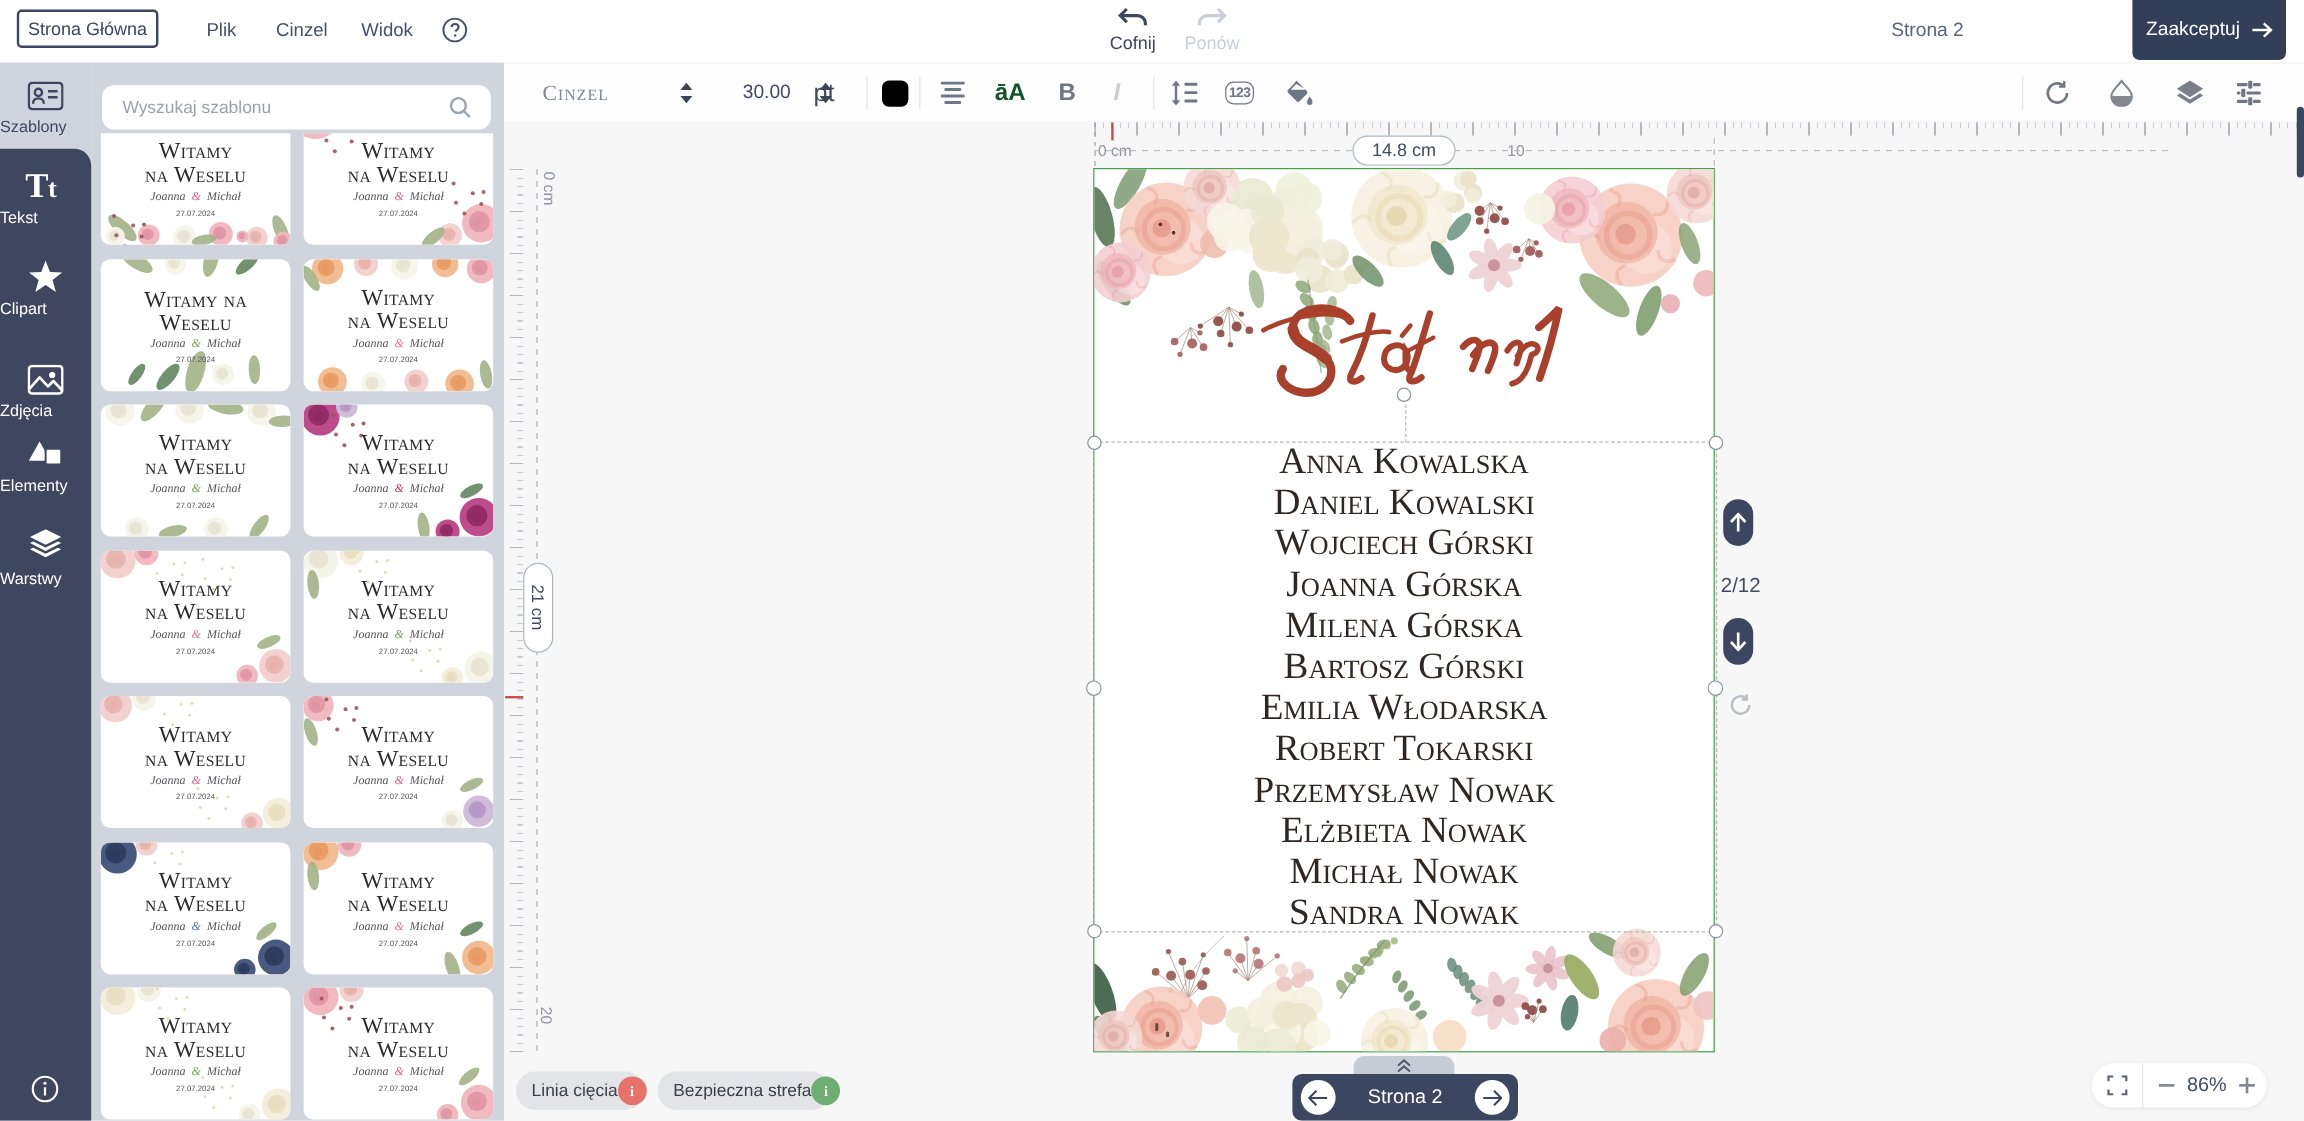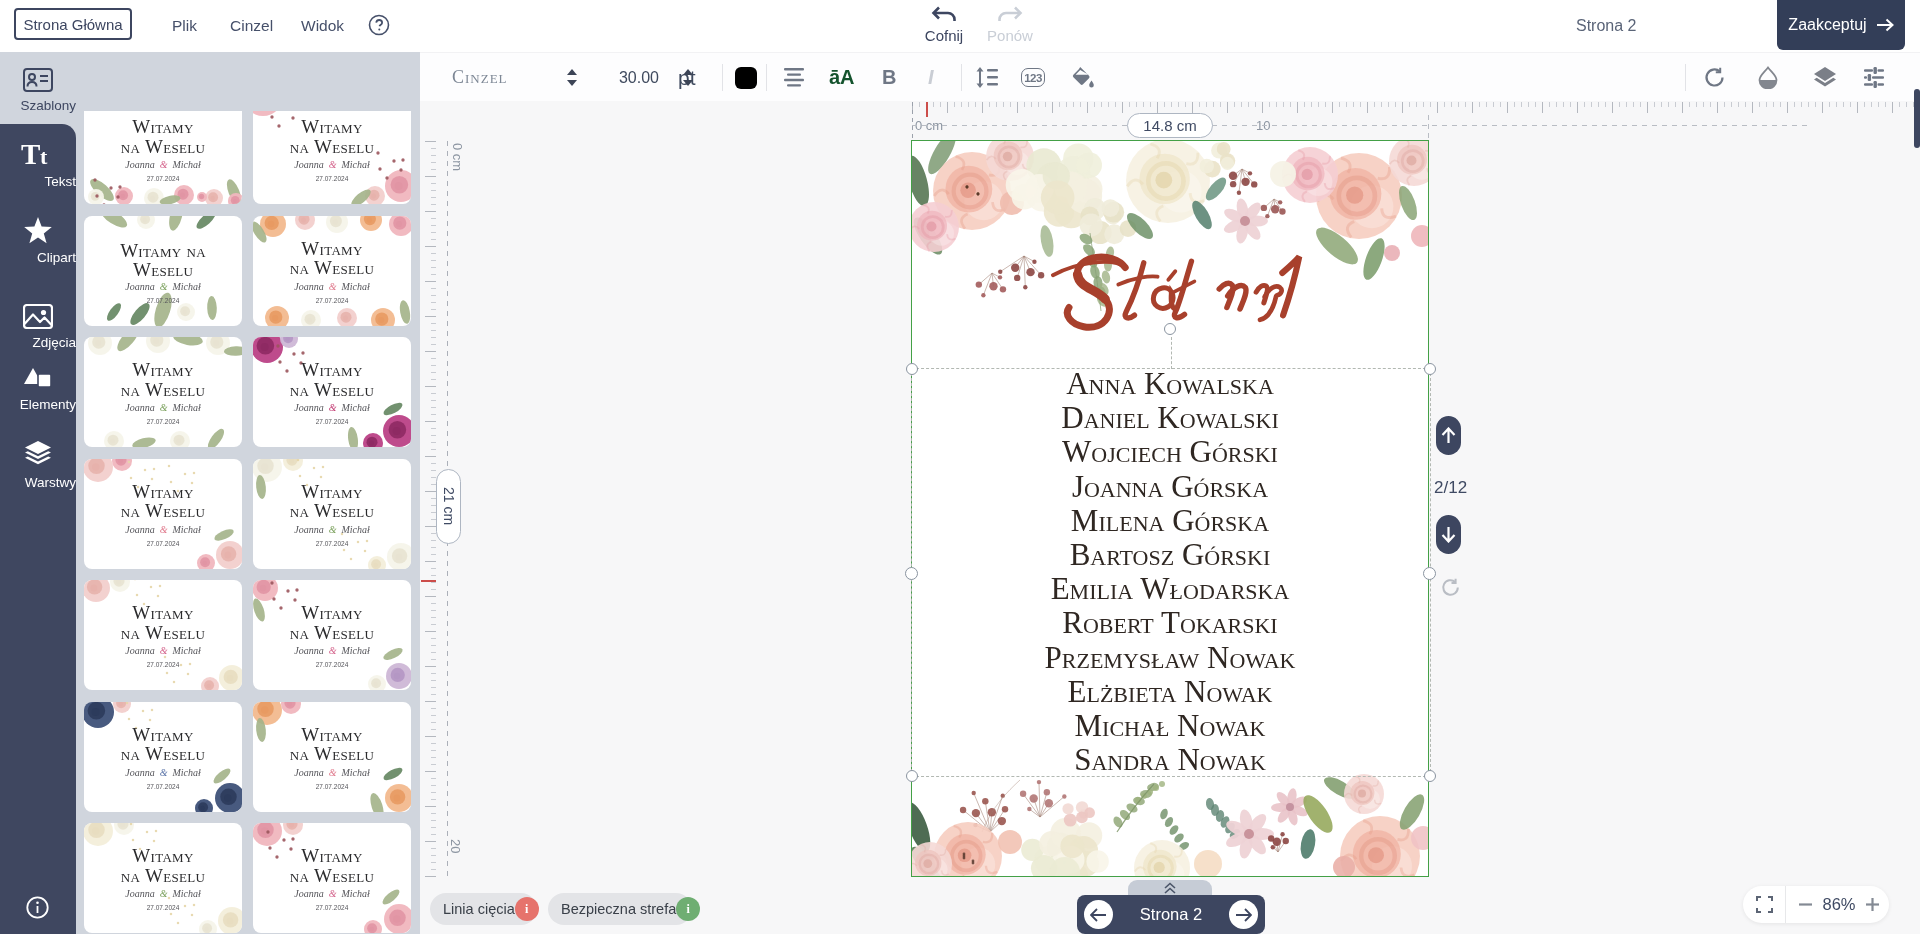--- a/index.html
+++ b/index.html
@@ -13,21 +13,21 @@
 #zaak{position:absolute;left:1777px;top:0;width:128px;height:50px;background:#333e58;border-radius:0 0 6px 6px;color:#fff;font-size:16px;display:flex;align-items:center;justify-content:center;gap:9px}
 .undo{position:absolute;top:6px;width:60px;text-align:center}
 .undo .lbl{font-size:15px;margin-top:1px}
 
 #toolbar{position:absolute;left:420px;top:52px;width:1500px;height:49px;background:#fdfdfe;border-top:1px solid #f2f2f4;z-index:25}
 .tb{position:absolute;top:0;height:49px;display:flex;align-items:center}
 .vdiv{position:absolute;top:11px;width:1px;height:27px;background:#e2e3e7}
 
 #sidebar{position:absolute;left:0;top:52px;width:76px;height:882px;background:#d0d5dd;z-index:20}
 #sidebardark{position:absolute;left:0;top:72px;width:76px;height:810px;background:#3f4760;border-top-right-radius:14px}
-.sbitem{position:absolute;left:0;width:76px;text-align:right;color:#fff;font-size:13.5px}
+.sbitem{position:absolute;left:0;width:76px;text-align:left;color:#fff;font-size:13.5px}
 .sbitem svg{display:block;margin:0 auto 6px}
 
 #panel{position:absolute;left:76px;top:52px;width:344px;height:882px;background:#d0d5dd;z-index:10}
 #search{position:absolute;left:9px;top:19px;width:324px;height:37px;background:#fff;border-radius:10px;color:#9aa2ad;font-size:14.5px;display:flex;align-items:center;padding-left:17px}
 #cards{position:absolute;left:0;top:59px;width:344px;height:823px;overflow:hidden}
 .tcard{position:absolute;width:158px;height:110px;background:#fff;border-radius:8px;overflow:hidden}
 .tc-title{position:absolute;left:0;width:100%;text-align:center;font-family:"Liberation Serif",serif;font-variant:small-caps;color:#2b2b2d;font-size:19px;line-height:19.5px;letter-spacing:.3px}
 .tc-script{position:absolute;left:0;width:100%;text-align:center;font-family:"Liberation Serif",serif;font-style:italic;font-size:10px;color:#55555a}
 .tc-date{position:absolute;left:0;width:100%;text-align:center;font-size:6.5px;color:#55555a}
 
@@ -509,20 +509,26 @@
         <line x1="1" y1="7.5" x2="14" y2="7.5"></line>
       </svg>
   <div style="width:52px;text-align:center;color:#3f4a63;font-size:16.5px">86%</div>
   <svg width="15" height="15" viewBox="0 0 15 15" stroke="#848a94" stroke-width="2.2">
         <line x1="1" y1="7.5" x2="14" y2="7.5"></line>
         <line x1="7.5" y1="1" x2="7.5" y2="14"></line>
       </svg>
 </div>
 
 <div id="panel">
+  <div id="search">Wyszukaj szablonu
+    <svg style="position:absolute;right:16px;top:9px" width="19" height="19" viewBox="0 0 19 19" fill="none" stroke="#9aa6b2" stroke-width="2">
+          <circle cx="8" cy="8" r="6.2"></circle>
+          <line x1="12.6" y1="12.6" x2="17.5" y2="17.5"></line>
+        </svg>
+  </div>
   <div id="cards">
         <div class="tcard" style="left: 8px; top: -17px;">
           <svg width="158" height="110" style="position: absolute; left: 0px; top: 0px;">
             <ellipse cx="18" cy="96" rx="15" ry="6" fill="#a3b388" opacity="0.9" transform="rotate(42 18 96)"></ellipse>
             <circle cx="40" cy="102" r="9" fill="#f0b6be" opacity="0.95"></circle>
             <circle cx="39.1" cy="101.28" r="4.95" fill="#e195a4" opacity="0.9"></circle>
             <circle cx="38.65" cy="102" r="2.25" fill="#e195a4"></circle>
             <circle cx="70" cy="104" r="10" fill="#f6f4ea" opacity="0.95"></circle>
             <circle cx="69" cy="103.2" r="5.5" fill="#e8e3d2" opacity="0.9"></circle>
             <circle cx="68.5" cy="104" r="2.5" fill="#e8e3d2"></circle>

